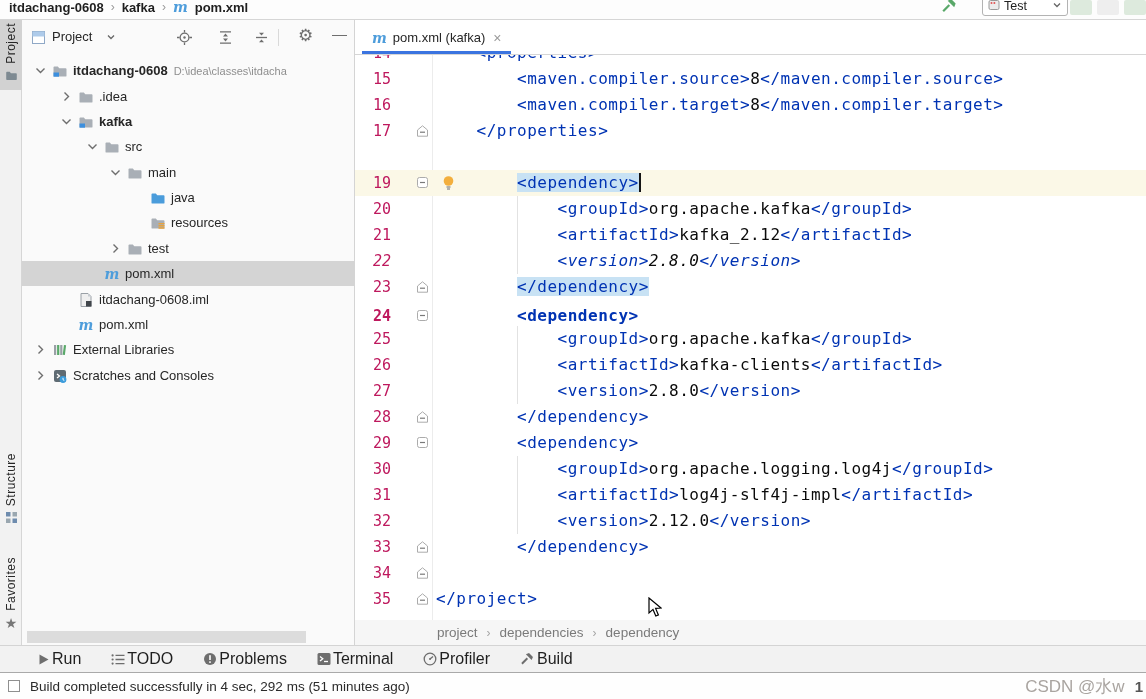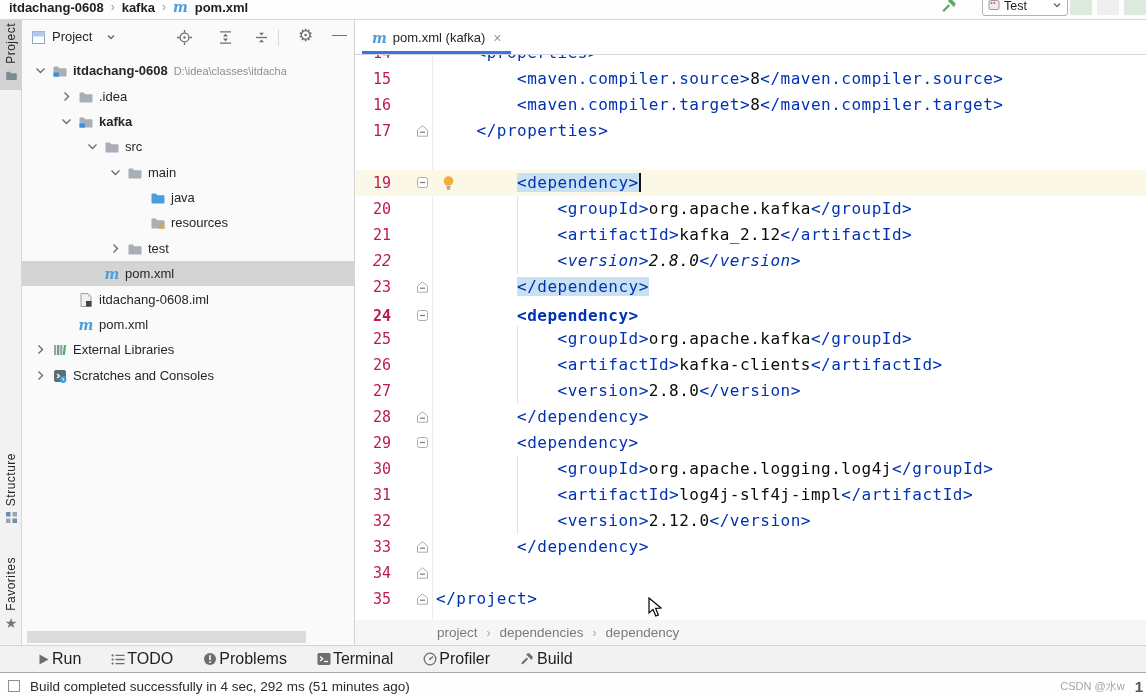--- a/index.html
+++ b/index.html
@@ -74,21 +74,21 @@
   
   .botbar{left:0;top:645px;width:1146px;height:27px;background:#F2F2F2;border-top:1px solid #D4D4D4;
           box-sizing:border-box;display:flex;align-items:center;padding-left:37px;gap:30px}
   .bot-item{display:flex;align-items:center;gap:2px;font-size:16px;color:#1F1F1F}
   .bot-item .ic{line-height:0}
 
   
   .status{left:0;top:672px;width:1146px;height:27px;background:#FEFEFE;border-top:1px solid #A9A9A9;
           box-sizing:border-box;display:flex;align-items:center;padding:0 6px 0 8px;gap:10px;font-size:13.5px;color:#2B2B2B}
   .status-frame{width:12px;height:12px;border:1.3px solid #8F8F8F;box-sizing:border-box}
-  .wm{margin-left:auto;font-size:11px;color:#A9A4A0}
+  .wm{margin-left:auto;font-size:17px;color:#A9A4A0}
   .wm-num{font-size:15px;font-weight:bold;color:#555;margin-right:-3px}
 </style>
 </head>
 <body>
 
 <div class="abs title-bar">
   <div class="tc-wrap" id="title-crumbs">
       <span class="tc-item">itdachang-0608</span>
       <span class="tc-sep">›</span>
       <span class="tc-item">kafka</span>

